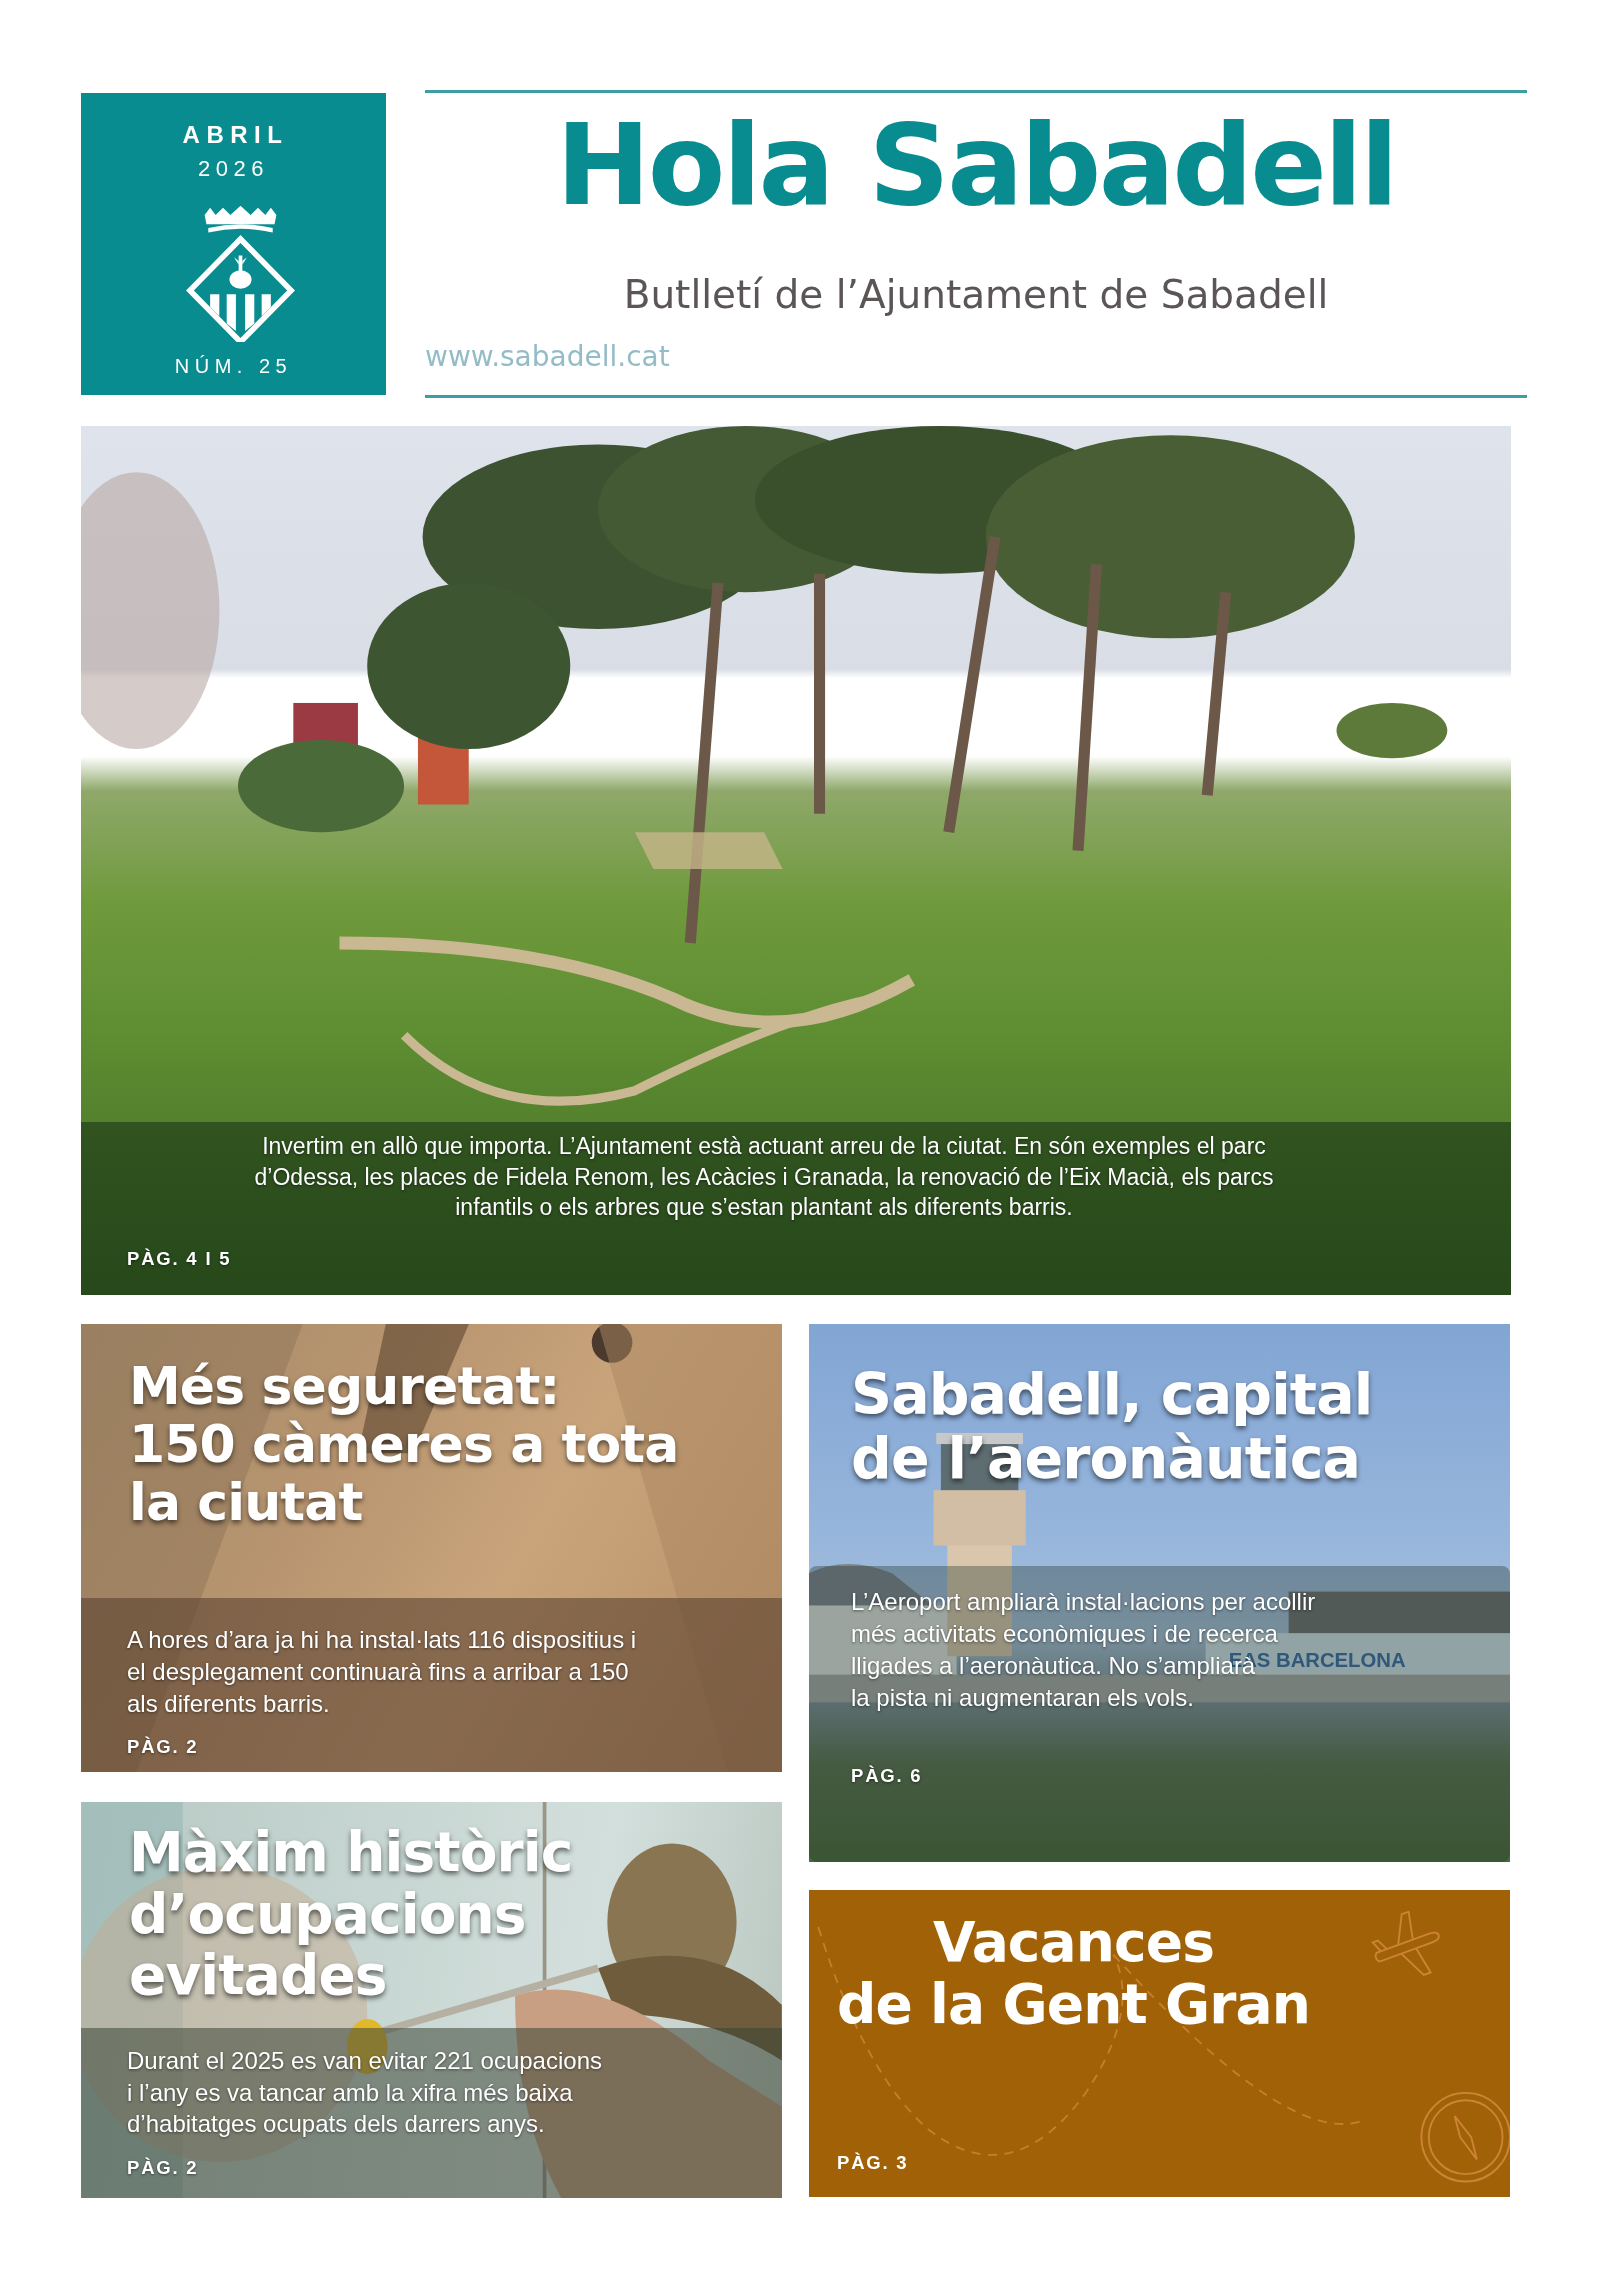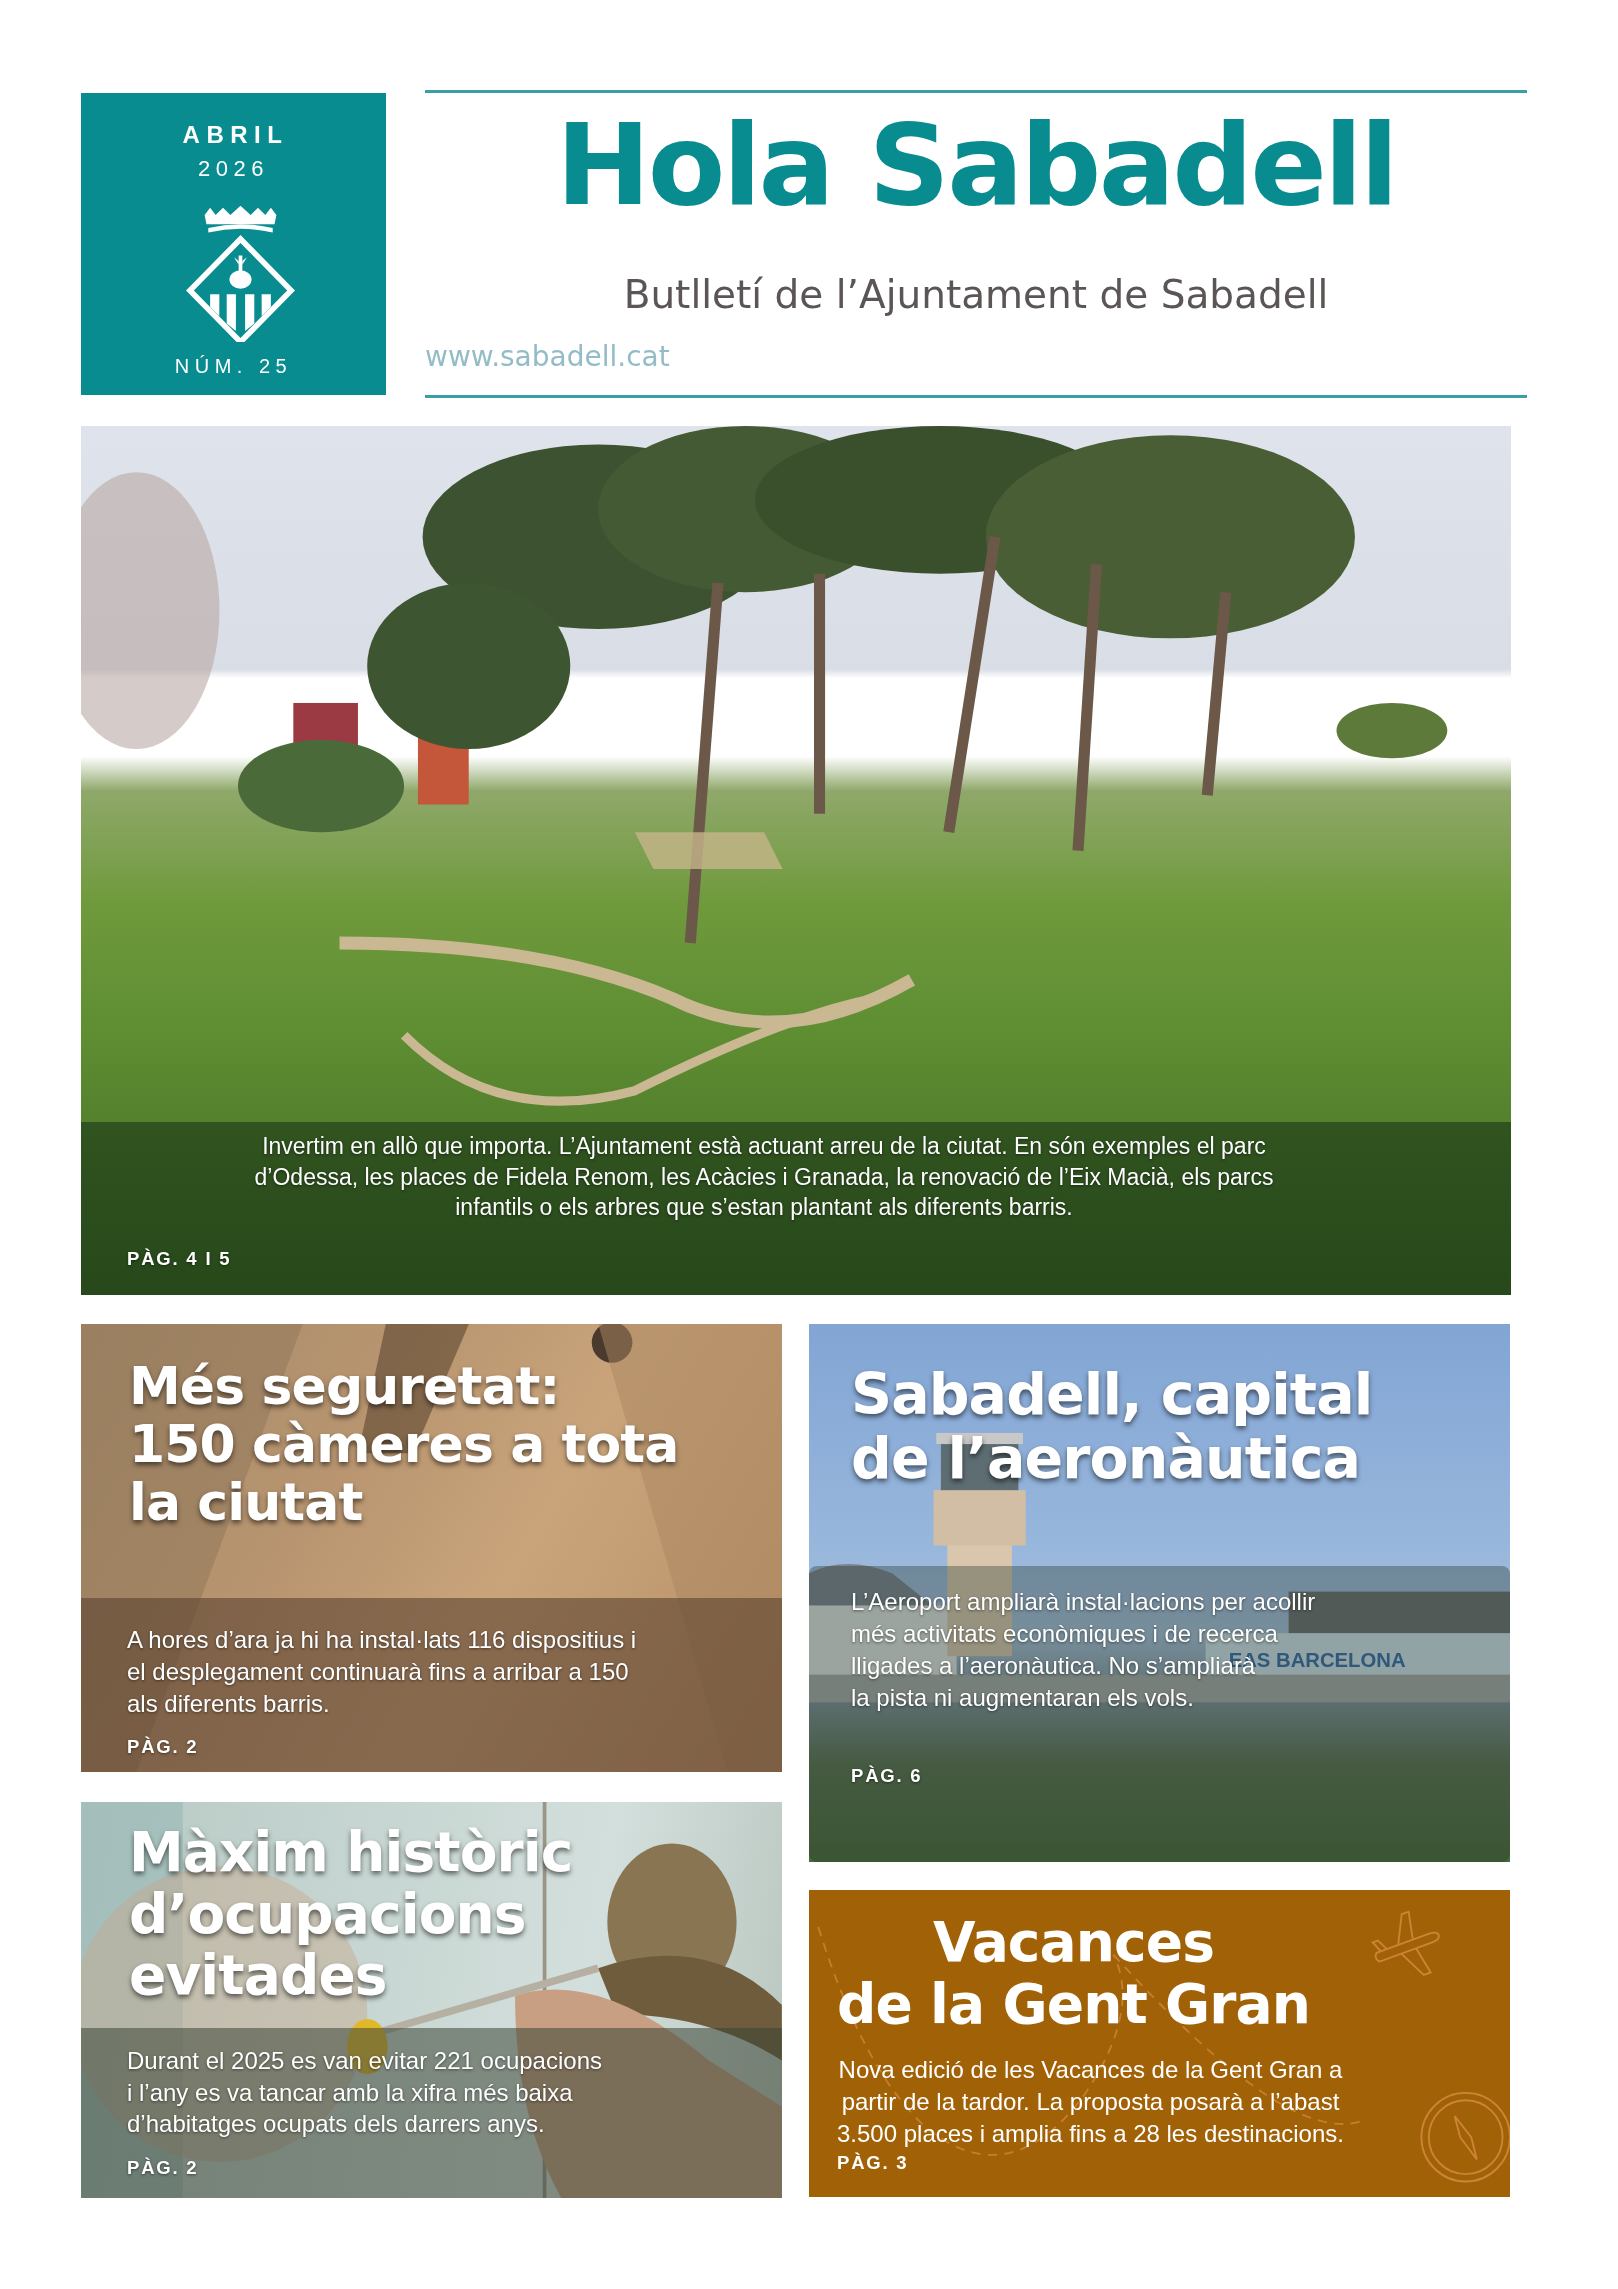--- a/index.html
+++ b/index.html
@@ -225,18 +225,15 @@
       <path d="M25 30 L40 0 L48 0 L42 30 M25 40 L40 70 L48 70 L42 40 M5 30 L0 18 L6 18 L12 30"></path>
     </g>
     <g fill="none" stroke="#d48a3e" stroke-width="2" opacity="0.85">
       <circle cx="712" cy="268" r="48"></circle>
       <circle cx="712" cy="268" r="40"></circle>
       <path d="M700 245 L718 268 L724 292 L706 268 Z"></path>
     </g>
   </svg>
   <div class="headline">Vacances
 de la Gent Gran</div>
-  <div class="body">Nova edició de les Vacances de la Gent Gran a
-partir de la tardor. La proposta posarà a l’abast
-3.500 places i amplia fins a 28 les destinacions.</div>
   <div class="page">PÀG. 3</div>
 </div>
 
 
 </body></html>

